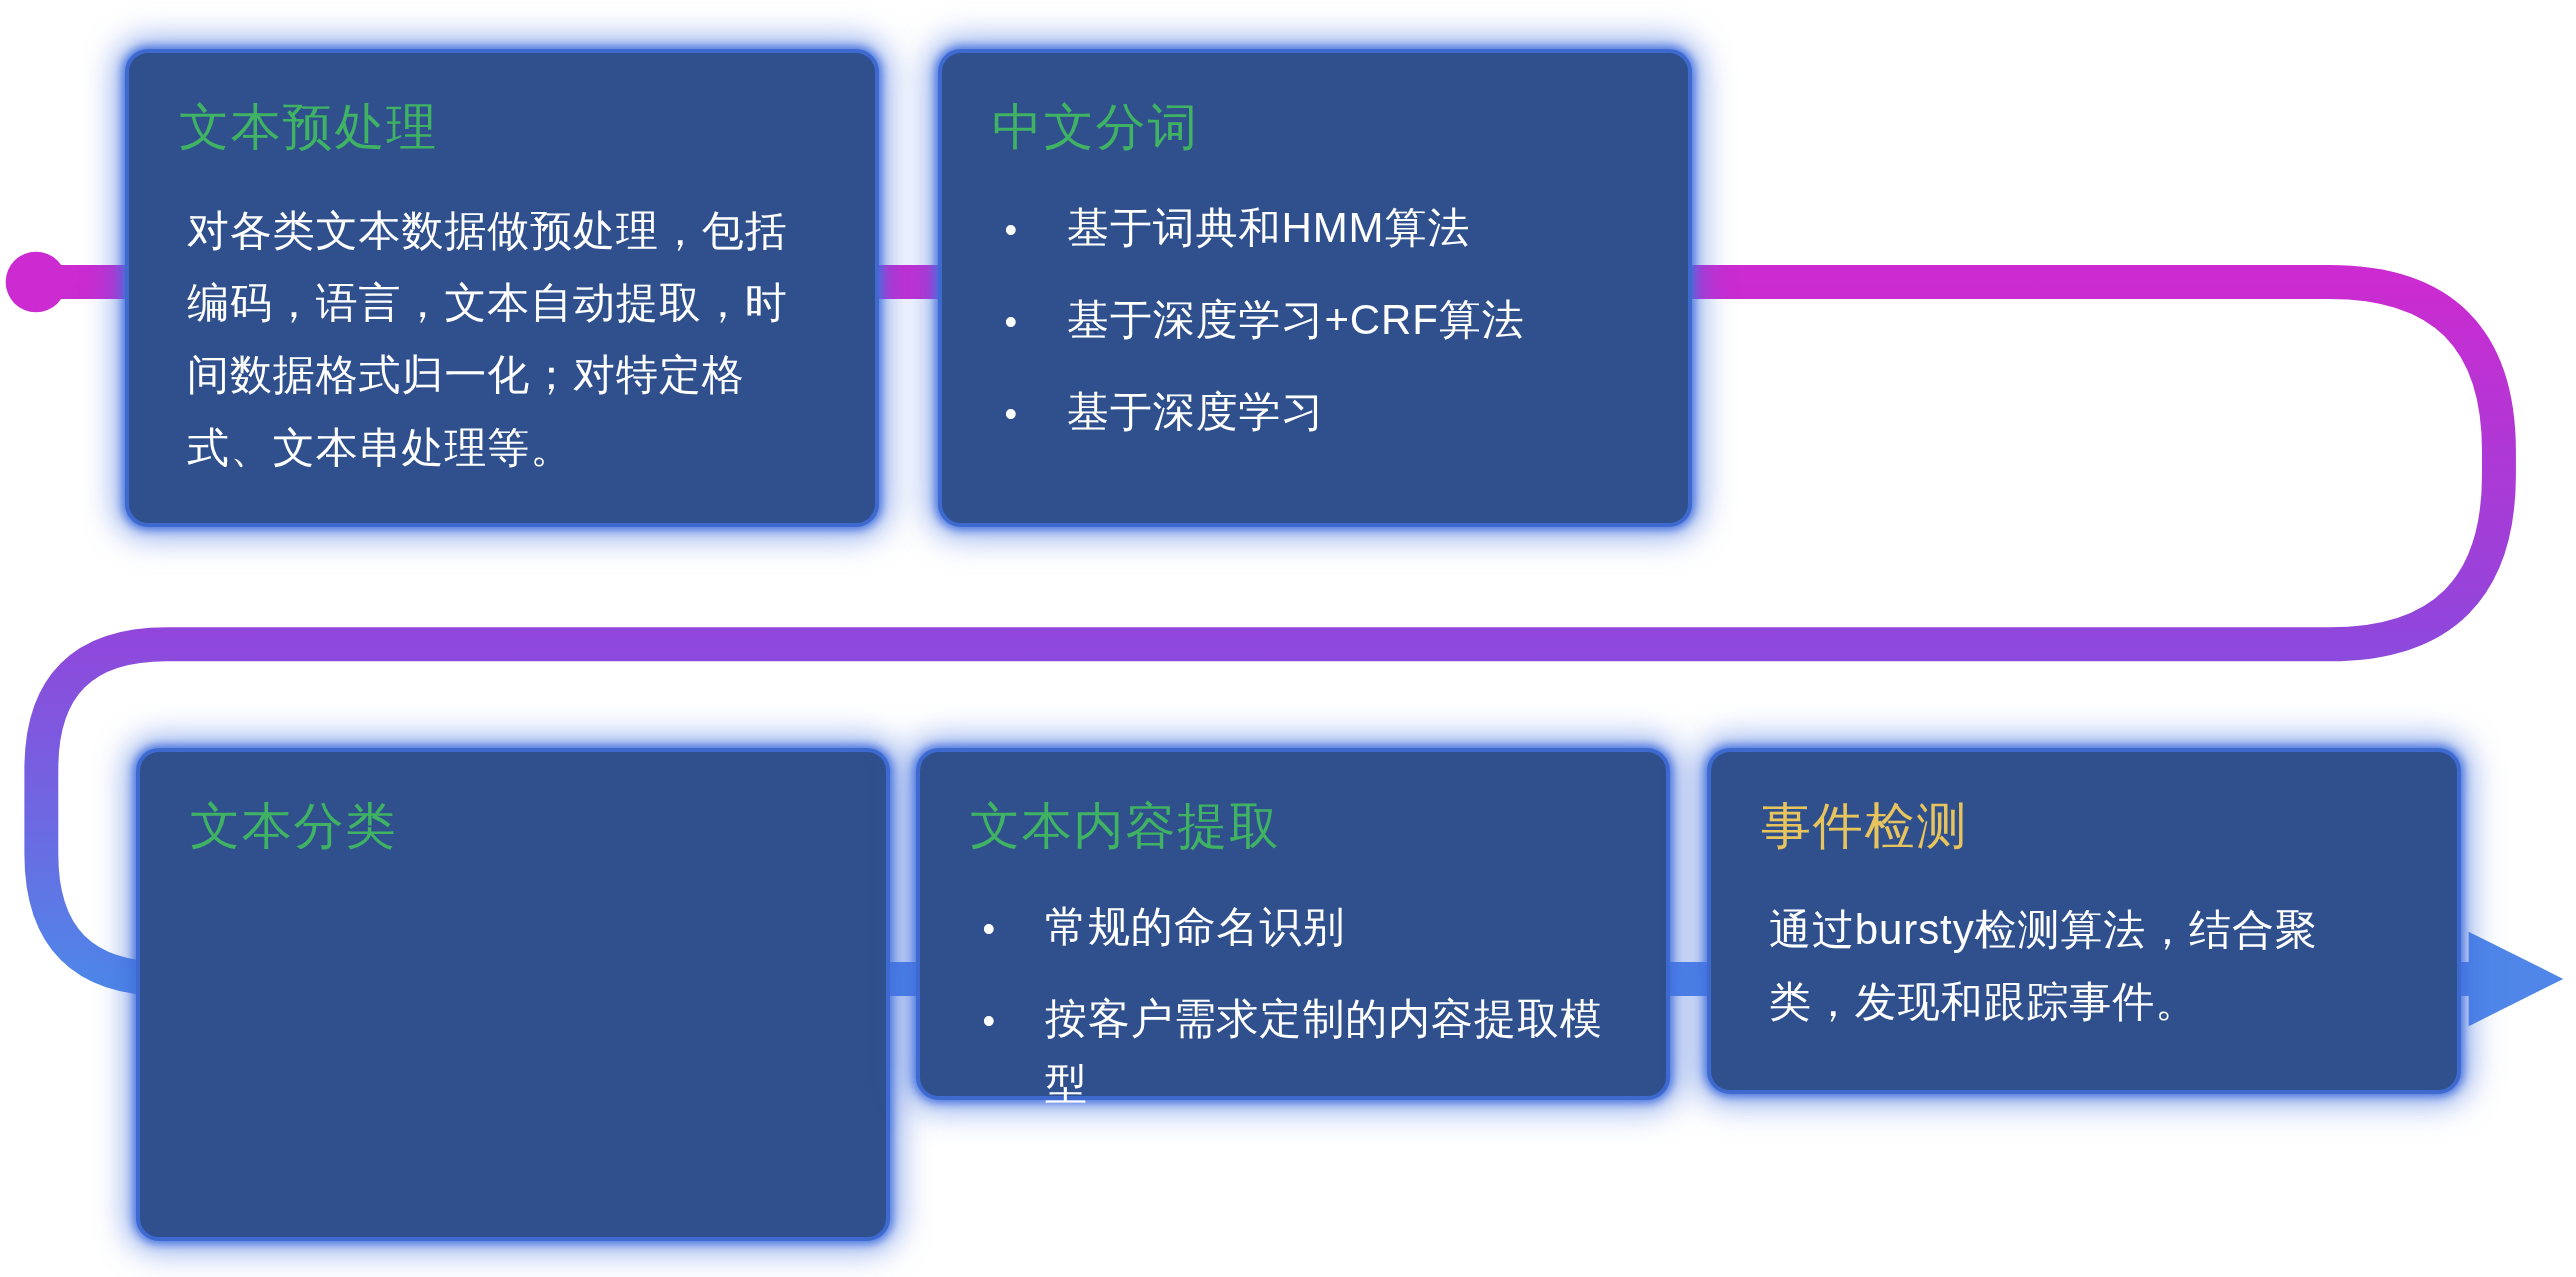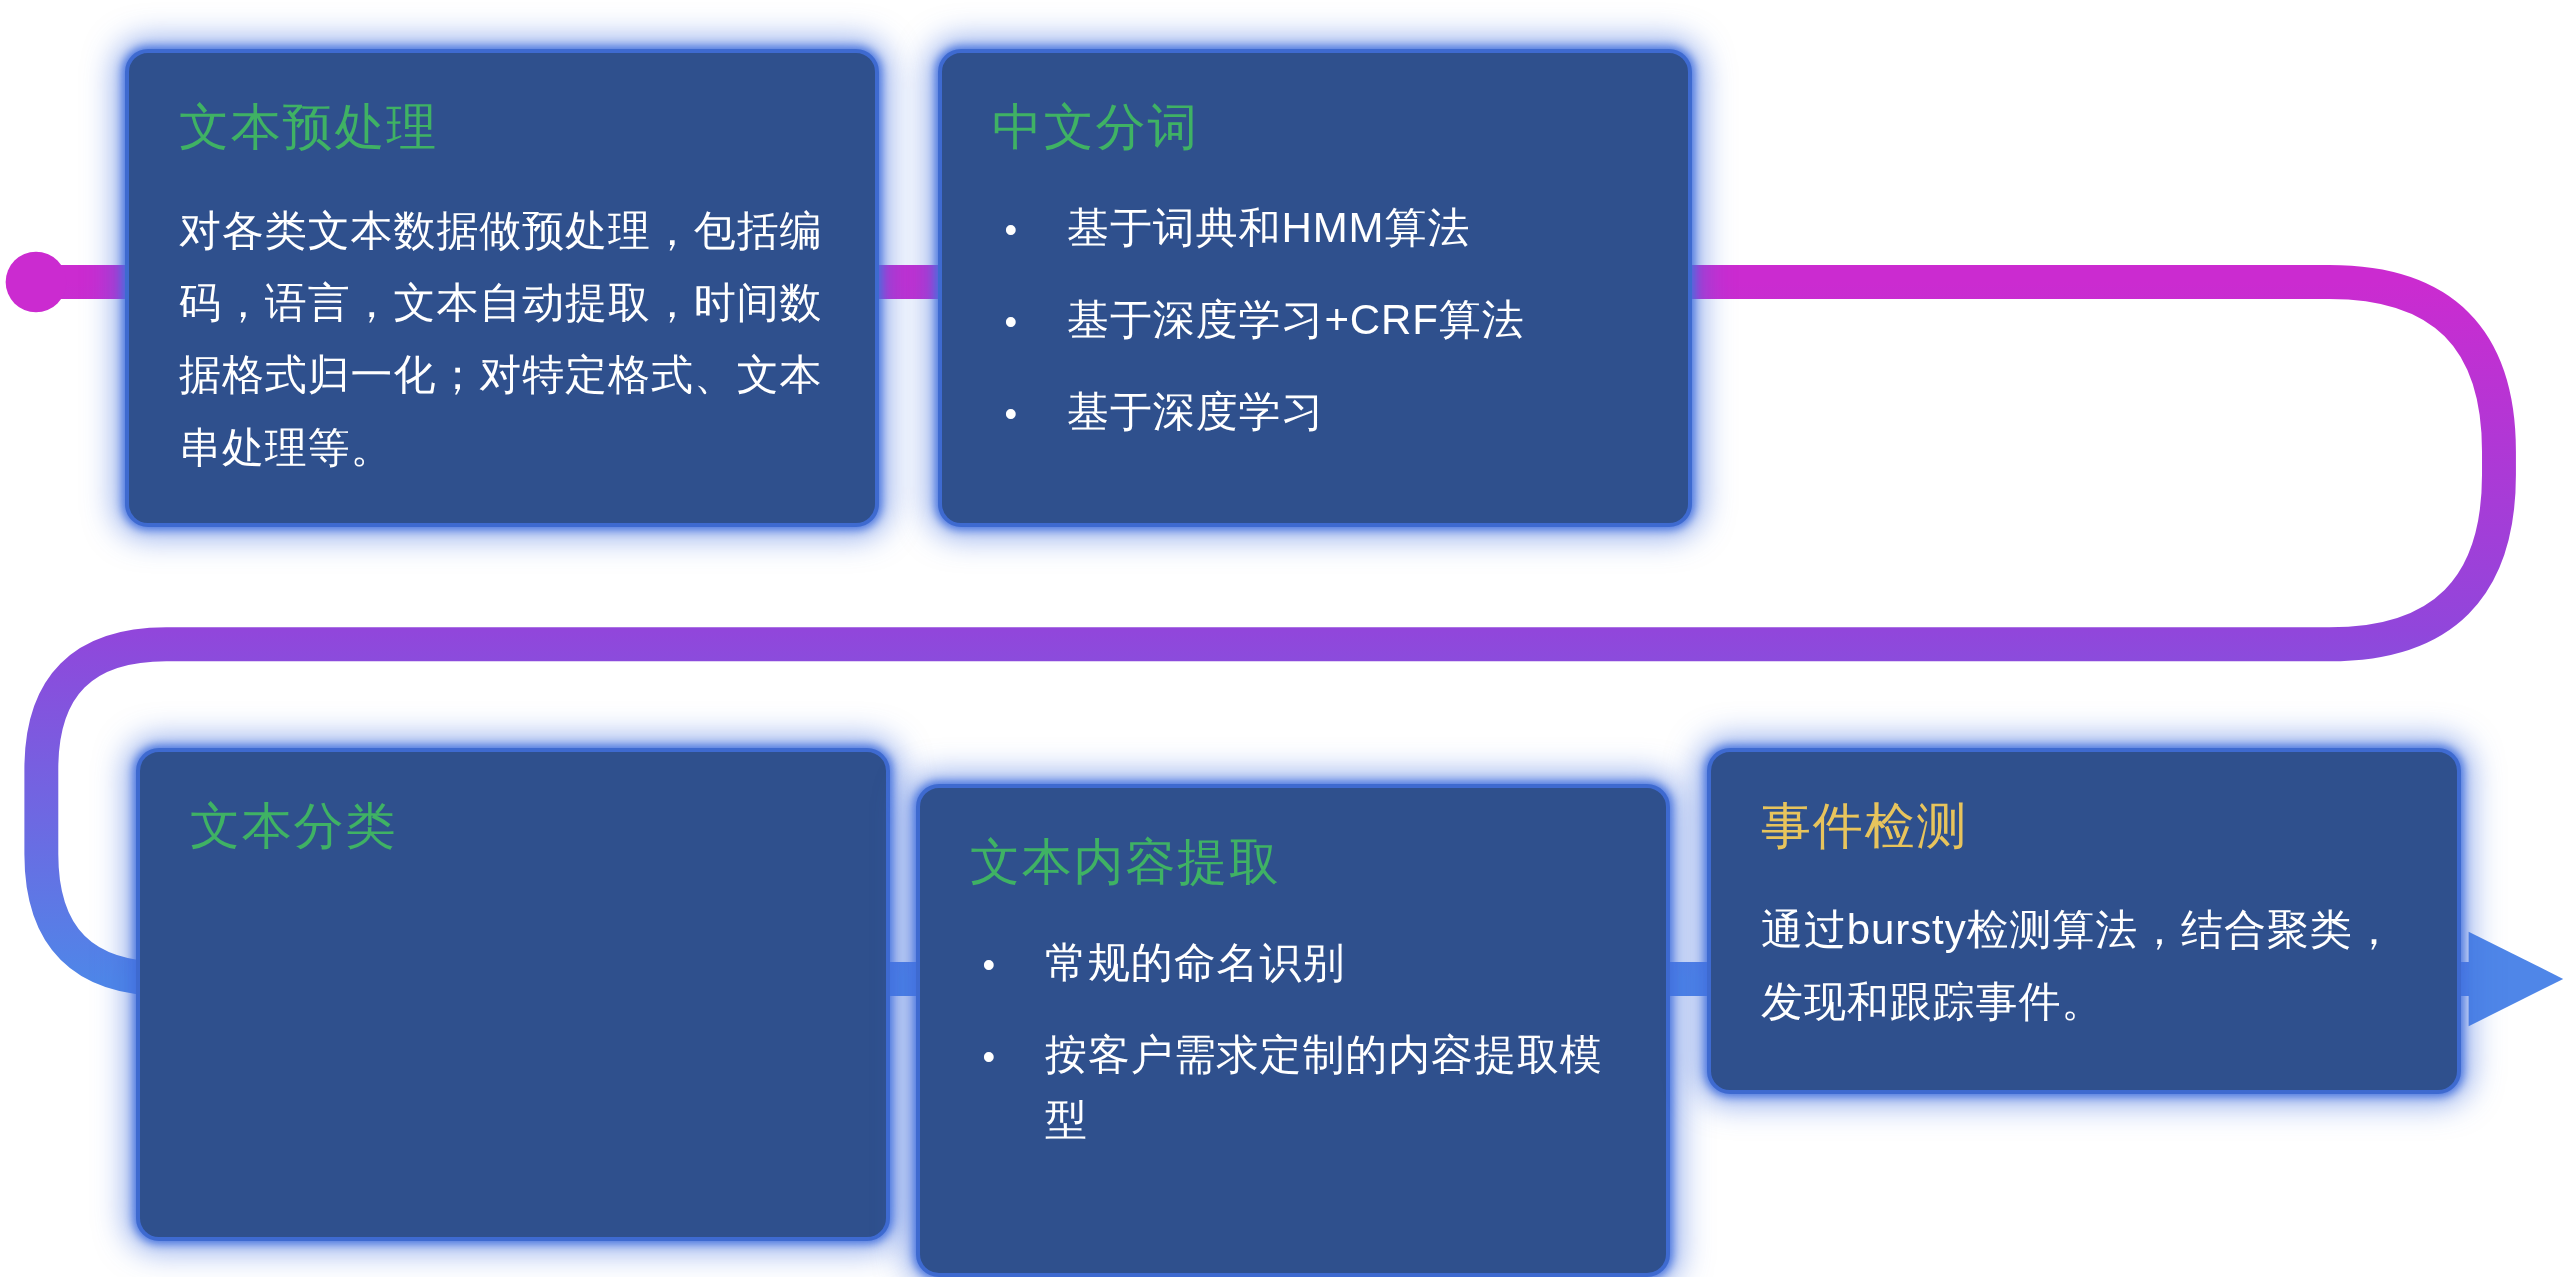--- a/index.html
+++ b/index.html
@@ -30,32 +30,32 @@
     background: #2f508d;
     border: 4.5px solid #3e6ad0;
     border-radius: 23px;
     padding: 41px 50px 36px 50px;
     box-shadow: 0 0 9px 2.7px rgba(66,112,222,0.9), 0 0 30px 10.7px rgba(66,112,222,0.55);
   }
   .c0 { left: 125px;  top: 49px; }
   .c1 { left: 916px; top: 49px; margin-left: 22px; }
   .c2 { left: 1707px; top: 49px; }
   .c3 { left: 136px;  top: 748px; height: 493px; }
-  .c4 { left: 916px; top: 784px; height: 493px; }
+  .c4 { left: 916px; top: 748px; height: 352px; }
   .c5 { left: 1707px; top: 748px; height: 346px; }
   .card h2.title {
     margin: 0 0 34px 0;
     font-size: 50px;
     font-weight: 400;
     letter-spacing: 1.8px;
   }
   .t-green  { color: #3fb264; }
   .t-yellow { color: #e8c45c; }
   .card p.body {
-    margin: 0;
+    margin: 8px;
     color: #ffffff;
     font-size: 42px;
     line-height: 1.72;
     letter-spacing: 0.9px;
   }
   ul.bullets {
     list-style: none;
     margin: 9px 0 0 0;
     padding: 0;
   }

